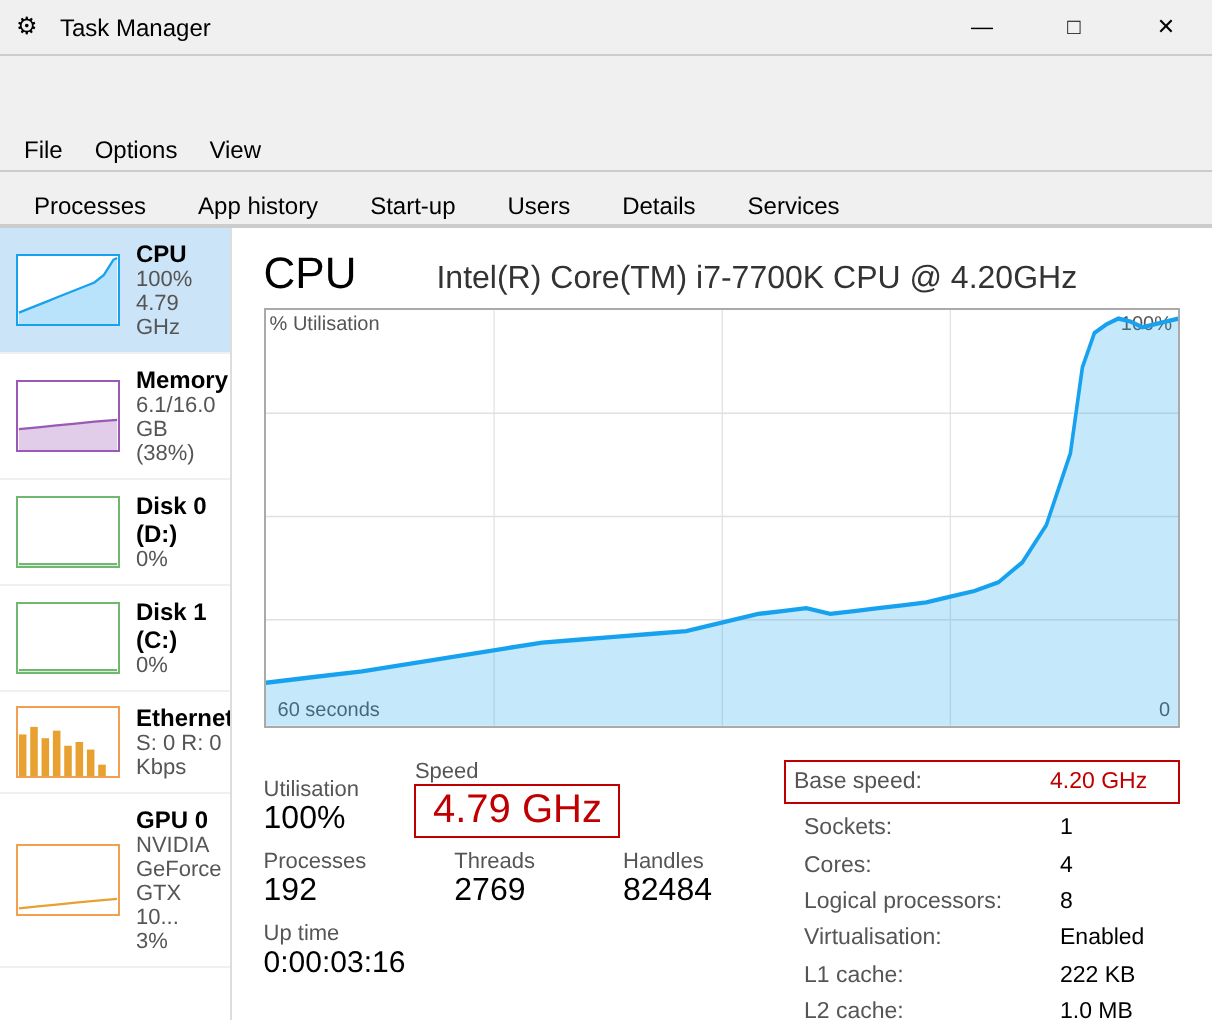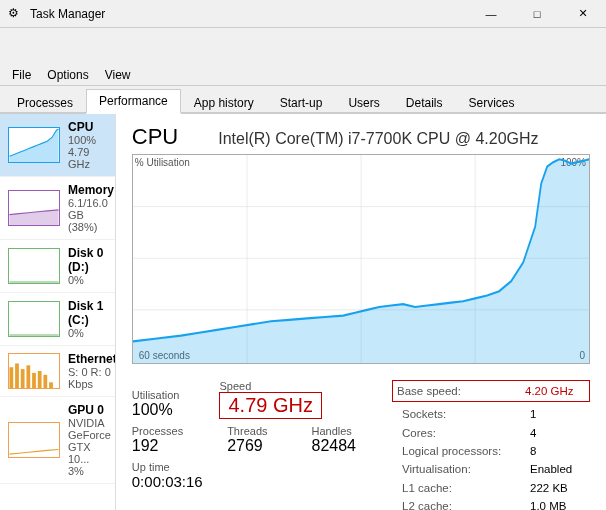--- a/index.html
+++ b/index.html
@@ -251,21 +251,20 @@
 </div>
 
 <div class="menu-bar">
   <span class="menu-item">File</span>
   <span class="menu-item">Options</span>
   <span class="menu-item">View</span>
 </div>
 
 <div class="tab-bar">
   <div class="tab">Processes</div>
-  <div class="tab active">Performance</div>
   <div class="tab">App history</div>
   <div class="tab">Start-up</div>
   <div class="tab">Users</div>
   <div class="tab">Details</div>
   <div class="tab">Services</div>
 </div>
 
 <div class="main">
 
   <div class="sidebar">
@@ -377,21 +376,21 @@
 
         <polyline points="0,130 20,128 40,126 55,124 70,122 85,120 100,118 115,116 130,115 145,114 160,113 175,112 185,110 195,108 205,106 215,105 225,104 235,106 245,105 255,104 265,103 275,102 285,100 295,98 305,95 315,88 325,75 335,50 340,20 345,8 350,5 355,3 360,4 365,6 370,5 375,4 380,3" fill="none" stroke="#17a2f0" stroke-width="1.5"></polyline>
         <polygon points="0,145 0,130 20,128 40,126 55,124 70,122 85,120 100,118 115,116 130,115 145,114 160,113 175,112 185,110 195,108 205,106 215,105 225,104 235,106 245,105 255,104 265,103 275,102 285,100 295,98 305,95 315,88 325,75 335,50 340,20 345,8 350,5 355,3 360,4 365,6 370,5 375,4 380,3 380,145" fill="rgba(23,162,240,0.25)"></polygon>
       </svg>
     </div>
 
     <div style="display:flex; gap:8px; align-items:flex-start;">
 
       <div style="display:flex; flex-direction:column; gap:6px; flex:1;">
 
-        <div style="display:flex; gap:16px; align-items:flex-end;">
+        <div style="display:flex; gap:4px; align-items:flex-end;">
           <div class="stat-block">
             <span class="stat-label">Utilisation</span>
             <span class="stat-value" style="font-size:16px;">100%</span>
           </div>
           <div class="stat-block">
             <span class="stat-label">Speed</span>
             <span style="font-size:20px;font-weight:400;color:#c00000;border:1.5px solid #c00000;padding:1px 8px;display:inline-block;">4.79 GHz</span>
           </div>
         </div>
 

